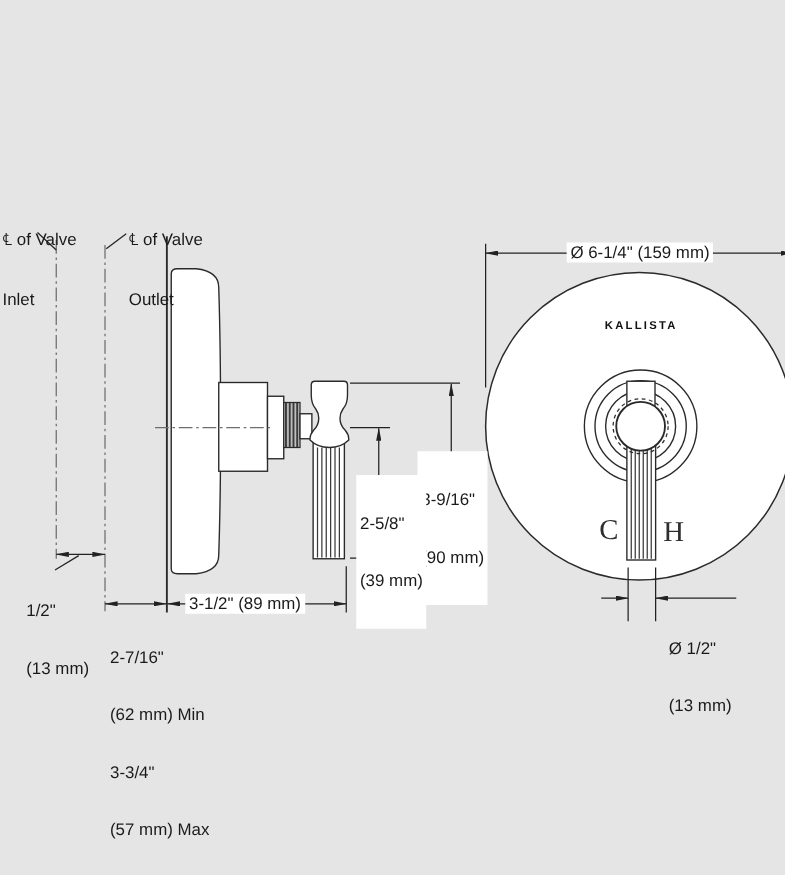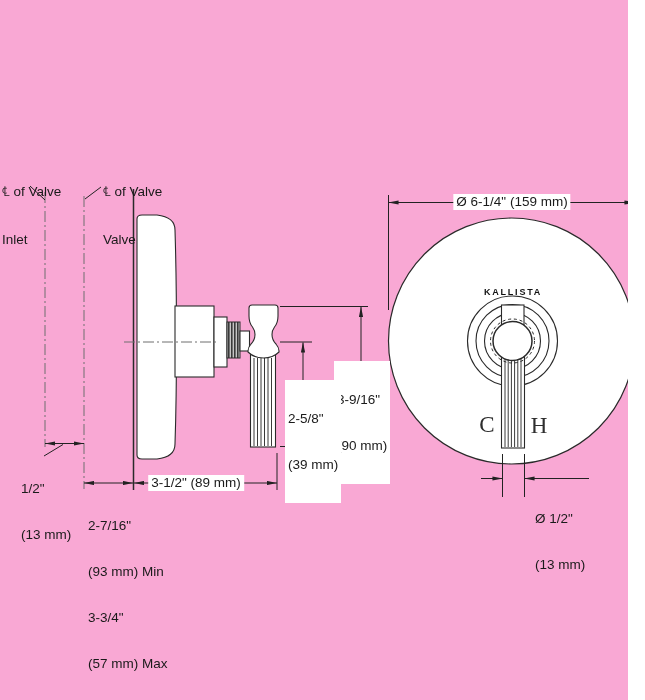--- a/index.html
+++ b/index.html
@@ -1,23 +1,23 @@
 <!DOCTYPE html>
 <html><head>
 <meta charset="utf-8">
 <style>
   html,body{margin:0;padding:0;background:#fff;}
-  #canvas{position:relative;width:628px;height:700px;background:#f9a8d4;overflow:hidden;
+  #canvas{position:relative;width:628px;height:700px;background:#e5e5e5;overflow:hidden;
           font-family:"Liberation Sans",sans-serif;color:#1a1a1a;}
   #linework{position:absolute;left:0;top:0;}
   .txt{position:absolute;font-size:13.5px;line-height:16px;white-space:pre;}
   .center{transform:translate(-50%,-50%);text-align:center;}
   .onln{background:#fff;padding:0 3px;}
   .lh15{line-height:15.4px;}
-  .brand{font-size:9px;font-weight:bold;letter-spacing:1.8px;color:#111;margin-top:32px;}
+  .brand{font-size:9px;font-weight:bold;letter-spacing:1.8px;color:#111;}
   .serifL{font-family:"Liberation Serif",serif;font-size:23px;color:#2e2e2e;line-height:23px;}
 </style>
 </head>
 <body>
 
 <div id="canvas">
 
 <svg id="linework" width="645" height="700" viewBox="0 0 645 700">
   <defs>
     <marker id="arrow" viewBox="0 0 10 4" refX="9.6" refY="2" markerWidth="10.5" markerHeight="4.2" orient="auto-start-reverse">
@@ -117,21 +117,21 @@
   </g>
 </svg>
 
   <div class="txt" style="left:2px;top:152px;">
     <div>℄ of Valve</div>
     <div>Inlet</div>
   </div>
 
   <div class="txt" style="left:103px;top:152px;">
     <div>℄ of Valve</div>
-    <div>Valve</div>
+    <div>Outlet</div>
   </div>
 
   <div class="txt center onln" style="left:512px;top:202px;">Ø 6-1/4" (159 mm)</div>
 
   <div class="txt center brand" style="left:513px;top:260px;">KALLISTA</div>
 
   <div class="txt center serifL" style="left:487px;top:424px;">C</div>
   <div class="txt center serifL" style="left:539px;top:425px;">H</div>
 
   <div class="txt onln lh15" style="left:334px;top:361px;">
@@ -146,21 +146,21 @@
 
   <div class="txt lh15" style="left:21px;top:450px;">
     <div>1/2"</div>
     <div>(13 mm)</div>
   </div>
 
   <div class="txt center onln" style="left:196px;top:483px;">3-1/2" (89 mm)</div>
 
   <div class="txt lh15" style="left:88px;top:487px;">
     <div>2-7/16"</div>
-    <div>(93 mm) Min</div>
+    <div>(62 mm) Min</div>
     <div>3-3/4"</div>
     <div>(57 mm) Max</div>
   </div>
 
   <div class="txt lh15" style="left:535px;top:480px;">
     <div>Ø 1/2"</div>
     <div>(13 mm)</div>
   </div>
 
 </div>

